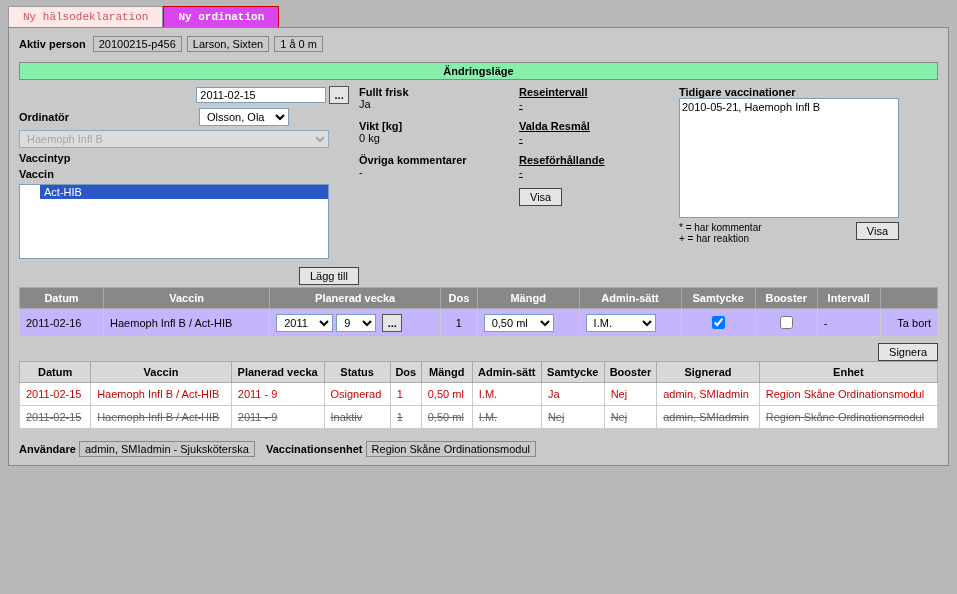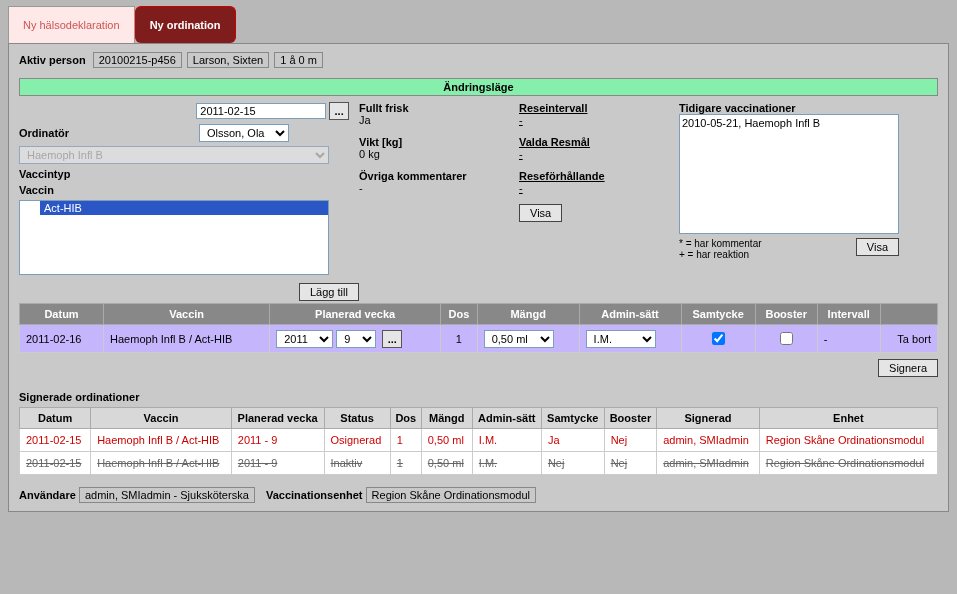--- a/index.html
+++ b/index.html
@@ -11,33 +11,33 @@
     color: #000;
   }
   .wrap {
     padding: 6px 8px;
   }
   .tabs {
     display: flex;
     gap: 0;
   }
   .tab {
-    padding: 12px 14px;
+    padding: 4px 14px;
     font-size: 11px;
     border: 1px solid #999;
     border-bottom: none;
     background: #fff;
     cursor: pointer;
+    font-family: Liberation Mono, monospace;
   }
   .tab.active {
-    background: #7f1d1d;
+    background: #d946ef;
     color: #fff;
     font-weight: bold;
     border-color: #cc0000;
-    border-radius: 6px;
   }
   .tab.inactive {
     background: #ffe8e8;
     color: #cc5555;
   }
   .panel {
     border: 1px solid #888;
     background: #c9c9c9;
     padding: 8px 10px;
   }
@@ -347,21 +347,20 @@
         <td>-</td>
         <td style="text-align:right;"><span>Ta bort</span></td>
       </tr>
     </tbody>
       </table>
 
     <div class="right-align">
       <button class="btn">Signera</button>
     </div>
 
-    <div class="section-title">Signerade ordinationer</div>
 
     <table class="grid2">
       <tbody>
           <tr>
         <th>Datum</th>
         <th>Vaccin</th>
         <th>Planerad vecka</th>
         <th>Status</th>
         <th>Dos</th>
         <th>Mängd</th>

